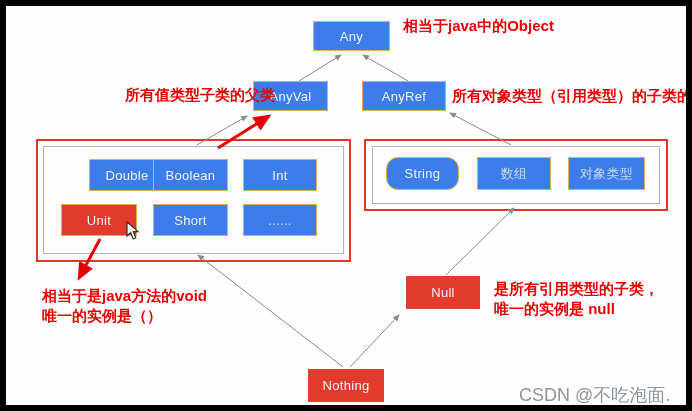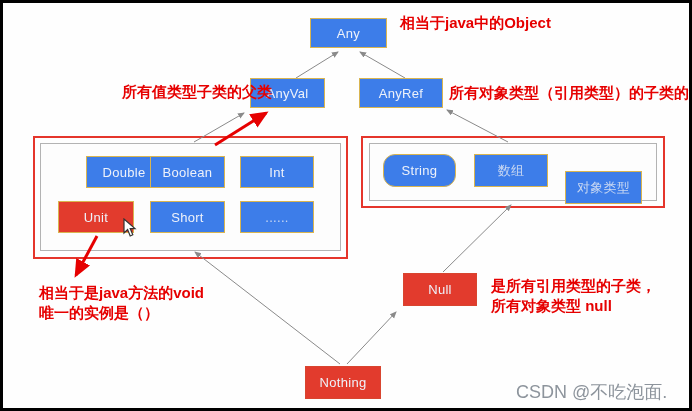--- a/index.html
+++ b/index.html
@@ -1,21 +1,21 @@
 <!DOCTYPE html>
 <html><head>
 <meta charset="utf-8">
 <style>
   * { margin: 0; padding: 0; box-sizing: border-box; }
   html, body { background: #ffffff; font-family: "Liberation Sans", "DejaVu Sans", sans-serif; }
   .stage {
     position: relative;
     width: 692px; height: 411px;
     background: #fefefe;
-    border: 3px solid #000000;
+    border: 6px solid #000000;
     overflow: hidden;
   }
   svg.overlay {
     position: absolute; left: 0; top: 0;
     width: 692px; height: 411px;
     pointer-events: none;
   }
   .node {
     position: absolute;
     background: #3d7de9;
@@ -96,35 +96,35 @@
 
   <div class="node" style="left:55px;  top:153px; width:76px; height:32px;margin-left:28px;">Double</div>
   <div class="node" style="left:147px; top:153px; width:75px; height:32px;">Boolean</div>
   <div class="node" style="left:237px; top:153px; width:74px; height:32px;">Int</div>
   <div class="node red" style="left:55px;  top:198px; width:76px; height:32px;">Unit</div>
   <div class="node" style="left:147px; top:198px; width:75px; height:32px;">Short</div>
   <div class="node faded" style="left:237px; top:198px; width:74px; height:32px;">......</div>
 
   <div class="node" style="left:380px; top:151px; width:73px; height:33px;border-radius:12px;">String</div>
   <div class="node faded" style="left:471px; top:151px; width:74px; height:33px;">数组</div>
-  <div class="node faded" style="left:562px; top:168px; width:77px; height:33px;">对象类型</div>
+  <div class="node faded" style="left:562px; top:151px; width:77px; height:33px;">对象类型</div>
 
   <div class="node red noborder" style="left:400px; top:270px; width:74px; height:33px;">Null</div>
   <div class="node red noborder" style="left:302px; top:363px; width:76px; height:33px;">Nothing</div>
 
   <div class="note" style="left:397px; top:10px;">相当于java中的Object</div>
   <div class="note" style="left:119px; top:79px;">所有值类型子类的父类</div>
   <div class="note" style="left:446px; top:80px;">所有对象类型（引用类型）的子类的父类</div>
   <div class="note" style="left:36px; top:280px;">
     <div>相当于是java方法的void</div>
     <div>唯一的实例是（）</div>
   </div>
   <div class="note" style="left:488px; top:273px;">
     <div>是所有引用类型的子类，</div>
-    <div>所有对象类型 null</div>
+    <div>唯一的实例是 null</div>
   </div>
 
   <svg class="cursor" style="left:120px; top:215px;" viewBox="0 0 16 20">
     <polygon points="1,1 1,15 4.6,11.6 7.2,18 9.8,16.8 7.2,10.6 12,10.6" fill="#ffffff" stroke="#333333" stroke-width="1.2"></polygon>
   </svg>
 
   <div class="watermark" style="left:513px; top:377px;">CSDN @不吃泡面.</div>
 
 </div>
 

